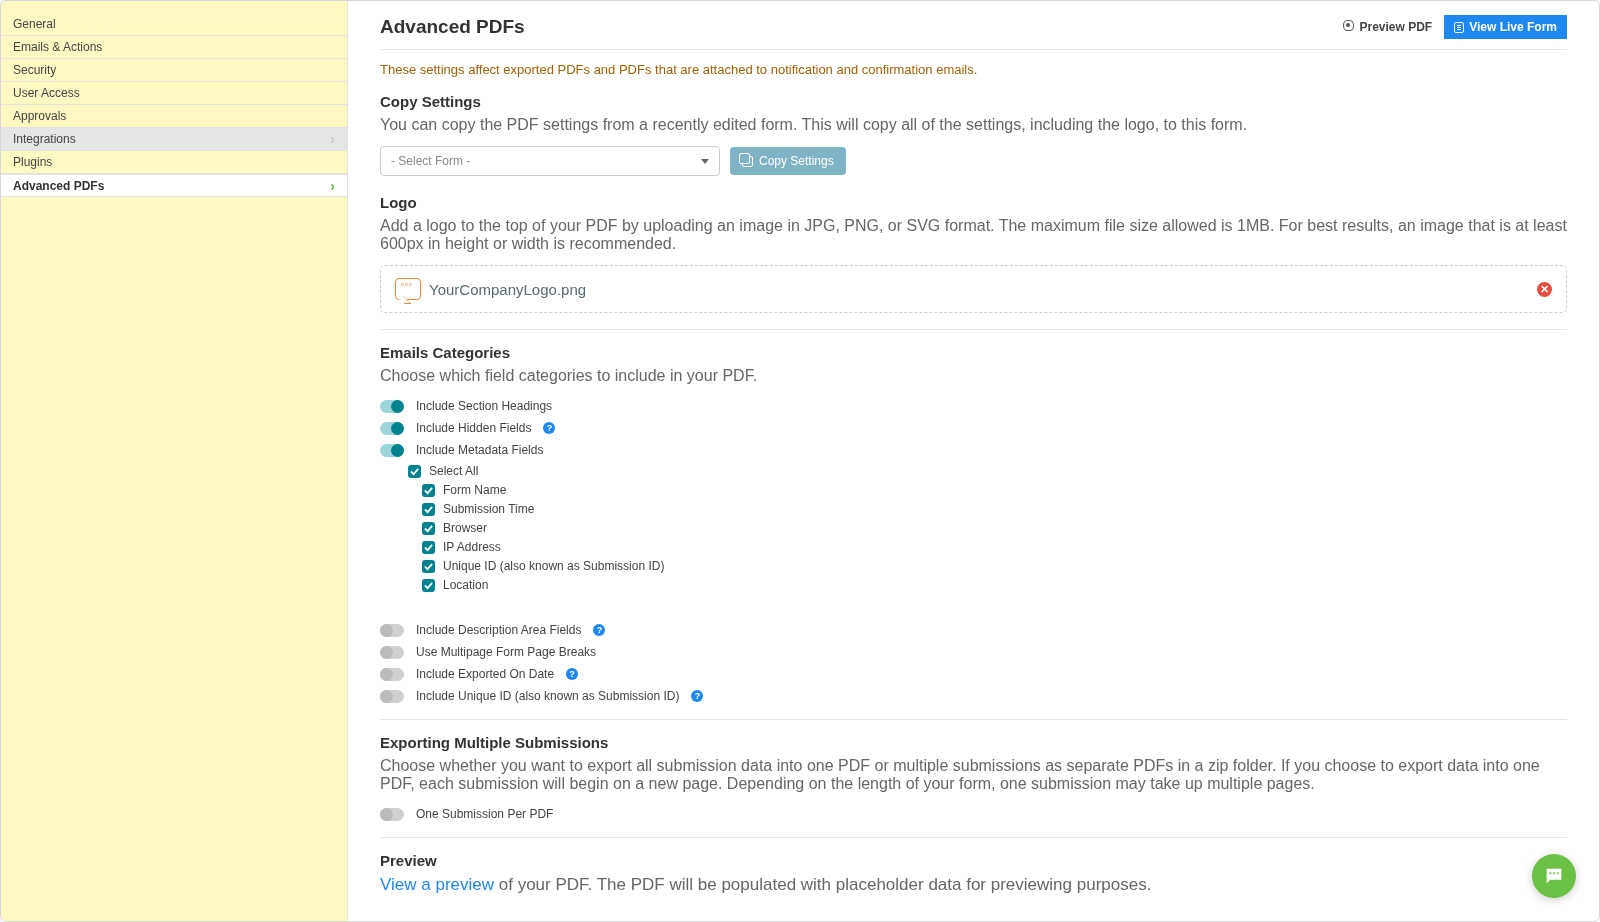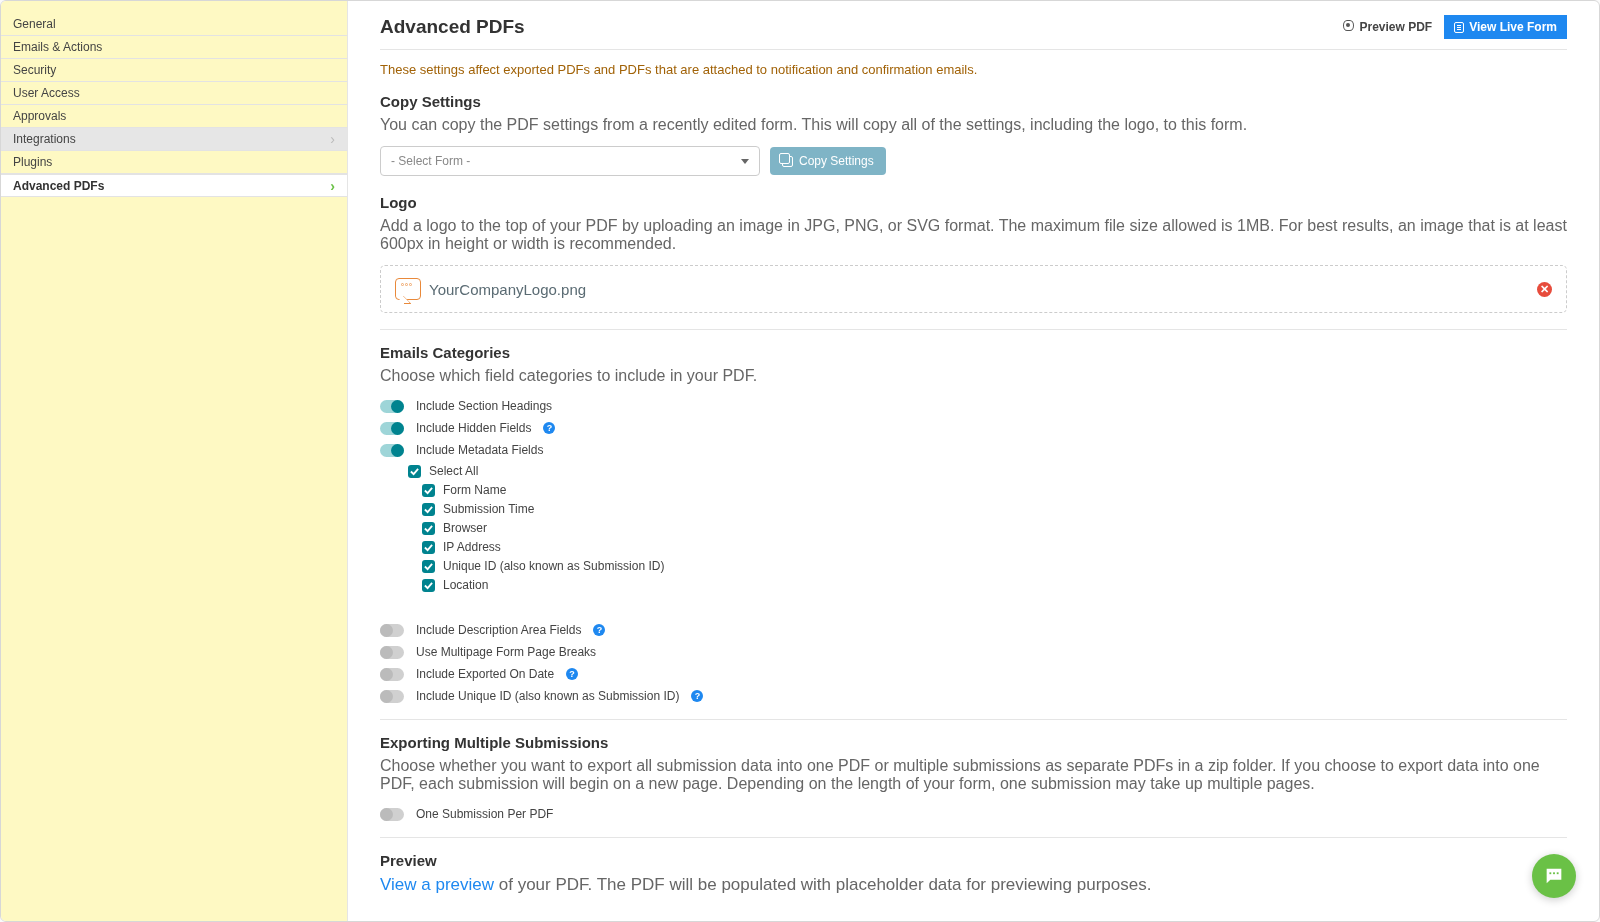--- a/index.html
+++ b/index.html
@@ -19,21 +19,21 @@
 .preview-link { display: flex; gap: 5px; font-size: 12px; font-weight: 600; color: #444; cursor: pointer; }
 .eye-icon { width: 11px; height: 11px; border: 1.5px solid #555; border-radius: 60% 60% 60% 60% / 80% 80% 80% 80%; position: relative; display:inline-block; }
 .eye-icon::after { content:''; position:absolute; width:4px; height:4px; background:#555; border-radius:50%; top:1.5px; left:2px; }
 .btn-primary { background: #1e88f0; color: #fff; border: none; border-radius: 0; padding: 5px 10px; font-size: 12px; font-weight: 600; cursor: pointer; display: flex; align-items: center; gap: 5px; }
 .form-icon { display:inline-block; width:10px; height:11px; border:1.5px solid #fff; border-radius:2px; position:relative; }
 .form-icon::before { content:''; position:absolute; left:2px; top:2px; width:4px; height:1px; background:#fff; box-shadow: 0 2px 0 #fff, 0 4px 0 #fff; }
 .desc { font-size: 13px; color: #a16207; margin-bottom: 16px; }
 .section-title { font-size: 15px; font-weight: 700; color: #333; margin-bottom: 6px; margin-top: 6px; }
 .section-desc { font-size: 16px; color: #666; margin-bottom: 12px; }
 .copy-row { display: flex; gap: 10px; align-items: center; margin-bottom: 18px; }
-.select-box { width: 380px; height: 30px; border: 1px solid #ccc; border-radius: 4px; background: #fff; display: flex; align-items: center; justify-content: space-between; padding: 0 10px; color: #888; font-size: 12px; cursor: pointer; }
+.select-box { width: 340px; height: 30px; border: 1px solid #ccc; border-radius: 4px; background: #fff; display: flex; align-items: center; justify-content: space-between; padding: 0 10px; color: #888; font-size: 12px; cursor: pointer; }
 .caret-down { width: 0; height: 0; border-left: 4px solid transparent; border-right: 4px solid transparent; border-top: 5px solid #666; }
 .btn-copy { background: #7fb4c6; color: #fff; border: none; border-radius: 4px; padding: 7px 12px; font-size: 12px; font-weight: 500; cursor: pointer; display: flex; align-items: center; gap: 6px; }
 .copy-icon { display:inline-block; width:11px; height:11px; border:1.5px solid #fff; border-radius:2px; position:relative; }
 .copy-icon::after { content:''; position:absolute; width:9px; height:9px; border:1.5px solid #fff; border-radius:2px; top:-4px; left:-4px; background:#7fb4c6; }
 .logo-box { border: 1px dashed #ccc; border-radius: 5px; padding: 12px 14px; display: flex; align-items: center; justify-content: space-between; margin-bottom: 16px; }
 .logo-left { display: flex; align-items: center; gap: 8px; }
 .logo-thumb { width: 26px; height: 22px; border: 1.8px solid #e9893a; border-radius: 4px; position: relative; }
 .logo-thumb::before { content:'∘∘∘'; position:absolute; top:1px; left:4px; font-size:8px; color:#e9893a; letter-spacing:-1px; }
 .logo-thumb::after { content:''; position:absolute; width:7px; height:7px; border-right:1.8px solid #e9893a; border-bottom:1.8px solid #e9893a; bottom:-5px; left:4px; transform: skewX(45deg); background:#fff; border-bottom-right-radius:2px; }
 .logo-name { font-size: 15px; color: #5a6b73; }

